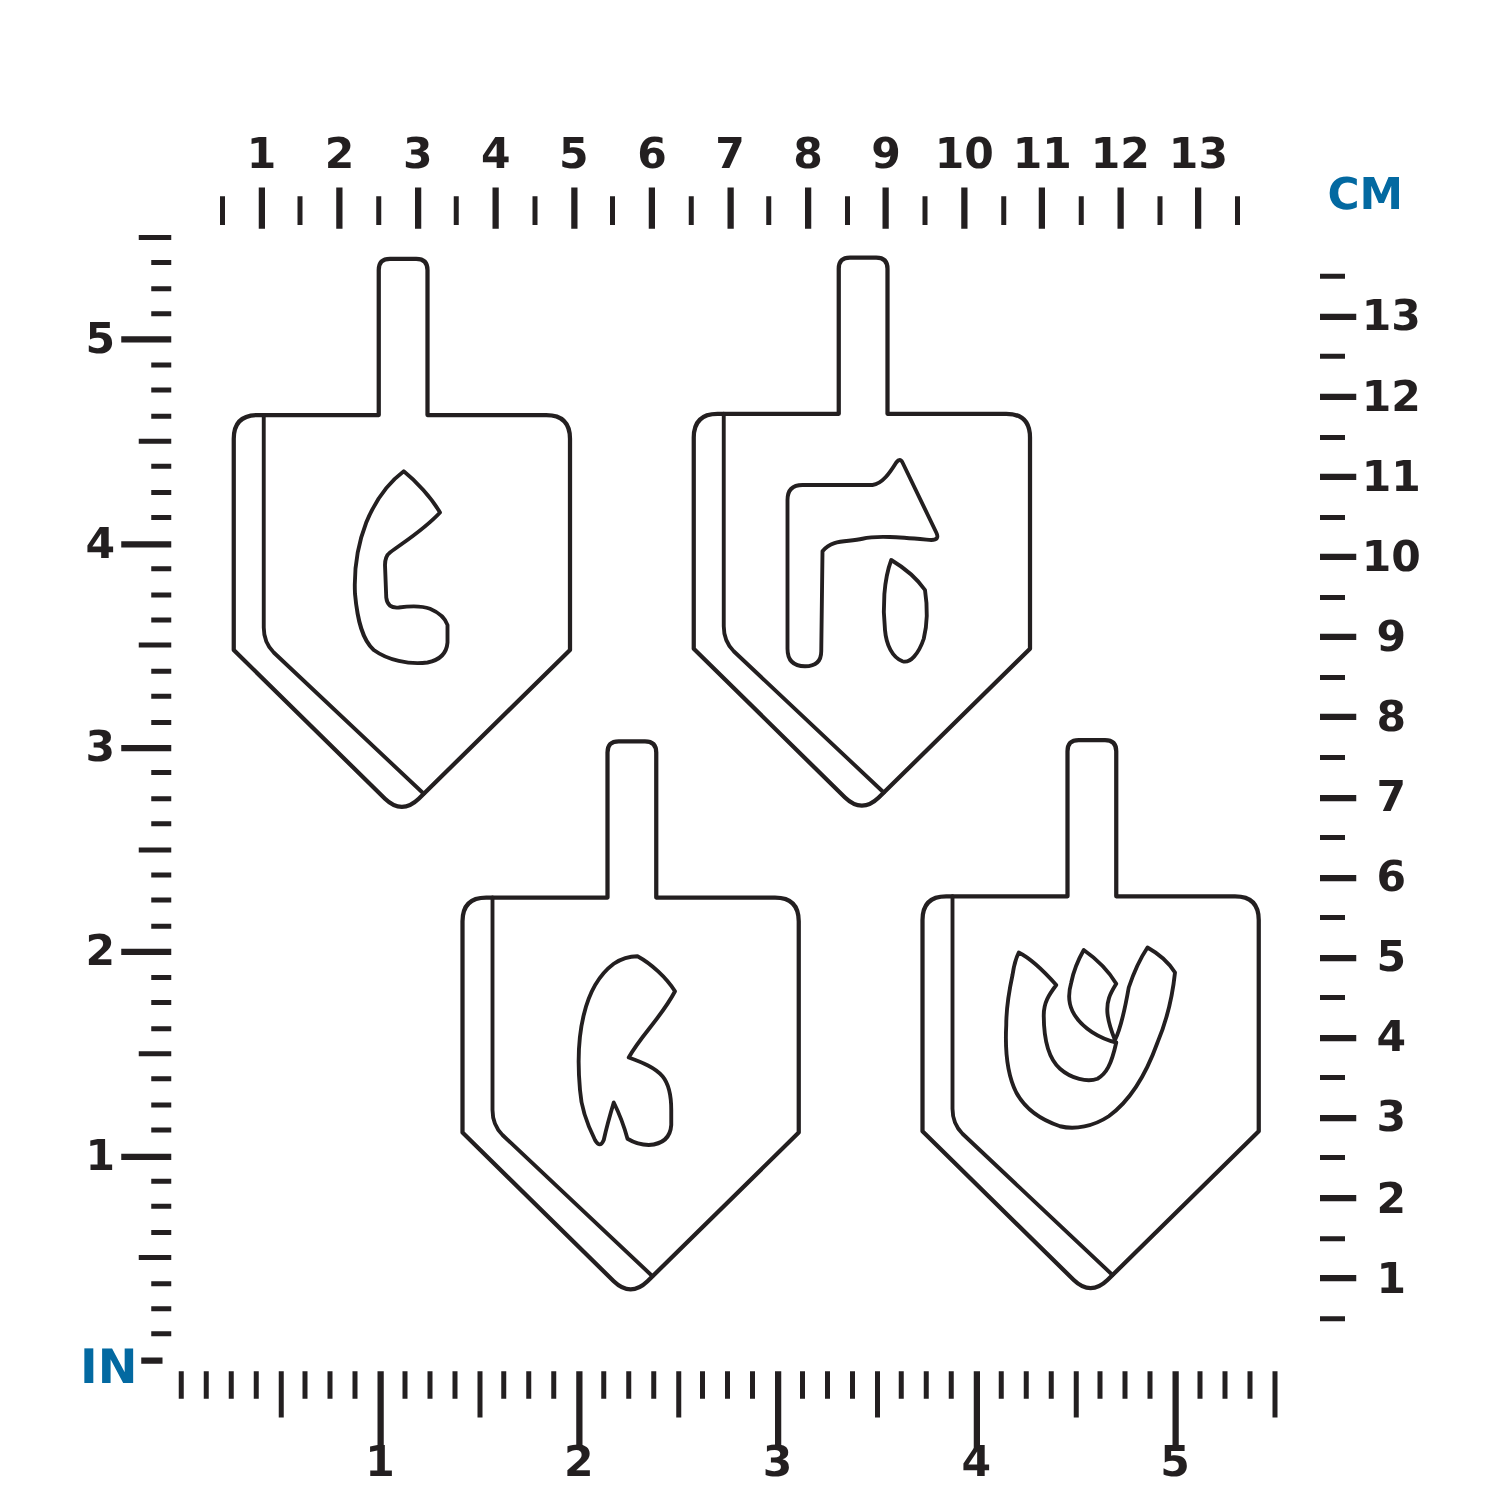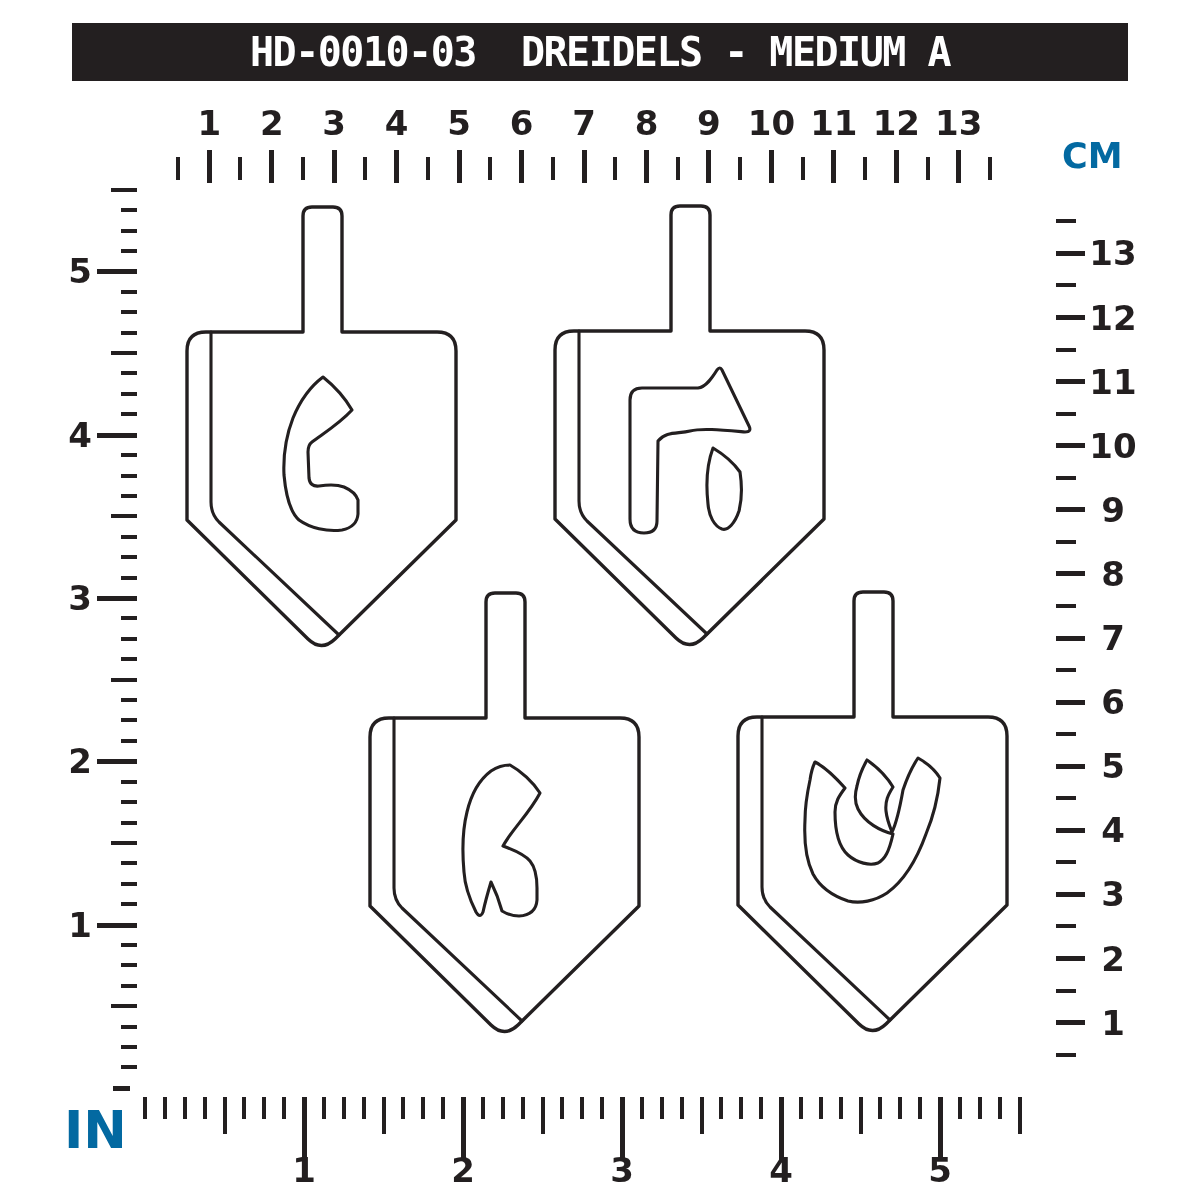--- a/index.html
+++ b/index.html
@@ -46,23 +46,20 @@
     font-size: 35px;
   }
   .dreidel { position: absolute; width: 276px; height: 452px; }
   .dreidel svg { display: block; }
 </style>
 </head>
 <body>
 
 <div id="canvas">
 
-  <div class="title-bar">
-    <span>HD-0010-03  DREIDELS - MEDIUM A</span>
-  </div>
 
   <div>
       <div class="tick" style="left: 176.03px; top: 157px; width: 4px; height: 23px;"></div>
       <div class="tick" style="left: 206.76px; top: 150px; width: 5px; height: 33px;"></div>
       <div class="tick" style="left: 238.49px; top: 157px; width: 4px; height: 23px;"></div>
       <div class="tick" style="left: 269.22px; top: 150px; width: 5px; height: 33px;"></div>
       <div class="tick" style="left: 300.95px; top: 157px; width: 4px; height: 23px;"></div>
       <div class="tick" style="left: 331.68px; top: 150px; width: 5px; height: 33px;"></div>
       <div class="tick" style="left: 363.41px; top: 157px; width: 4px; height: 23px;"></div>
       <div class="tick" style="left: 394.14px; top: 150px; width: 5px; height: 33px;"></div>
@@ -187,21 +184,21 @@
       <div class="tick" style="left: 121px; top: 248.988px; width: 16px; height: 4px;"></div>
       <div class="tick" style="left: 121px; top: 228.575px; width: 16px; height: 4px;"></div>
       <div class="tick" style="left: 121px; top: 208.163px; width: 16px; height: 4px;"></div>
       <div class="tick" style="left: 111px; top: 187.75px; width: 26px; height: 4px;"></div>
       <div class="num right" style="left: 32px; top: 251.4px; width: 60px;">5</div>
       <div class="num right" style="left: 32px; top: 414.7px; width: 60px;">4</div>
       <div class="num right" style="left: 32px; top: 578px; width: 60px;">3</div>
       <div class="num right" style="left: 32px; top: 741.3px; width: 60px;">2</div>
       <div class="num right" style="left: 32px; top: 904.6px; width: 60px;">1</div>
     </div>
-  <div class="unit-label" style="left:64px; top:1100px; font-size:52px;">IN</div>
+  <div class="unit-label" style="left:64px; top:1071px; font-size:38px;">IN</div>
   <div>
       <div class="tick" style="left: 113px; top: 1086px; width: 17px; height: 5px;"></div>
       <div class="tick" style="left: 143px; top: 1097px; width: 4px; height: 22px;"></div>
       <div class="tick" style="left: 162.875px; top: 1097px; width: 4px; height: 22px;"></div>
       <div class="tick" style="left: 182.75px; top: 1097px; width: 4px; height: 22px;"></div>
       <div class="tick" style="left: 202.625px; top: 1097px; width: 4px; height: 22px;"></div>
       <div class="tick" style="left: 222.5px; top: 1097px; width: 4px; height: 37px;"></div>
       <div class="tick" style="left: 242.375px; top: 1097px; width: 4px; height: 22px;"></div>
       <div class="tick" style="left: 262.25px; top: 1097px; width: 4px; height: 22px;"></div>
       <div class="tick" style="left: 282.125px; top: 1097px; width: 4px; height: 22px;"></div>

